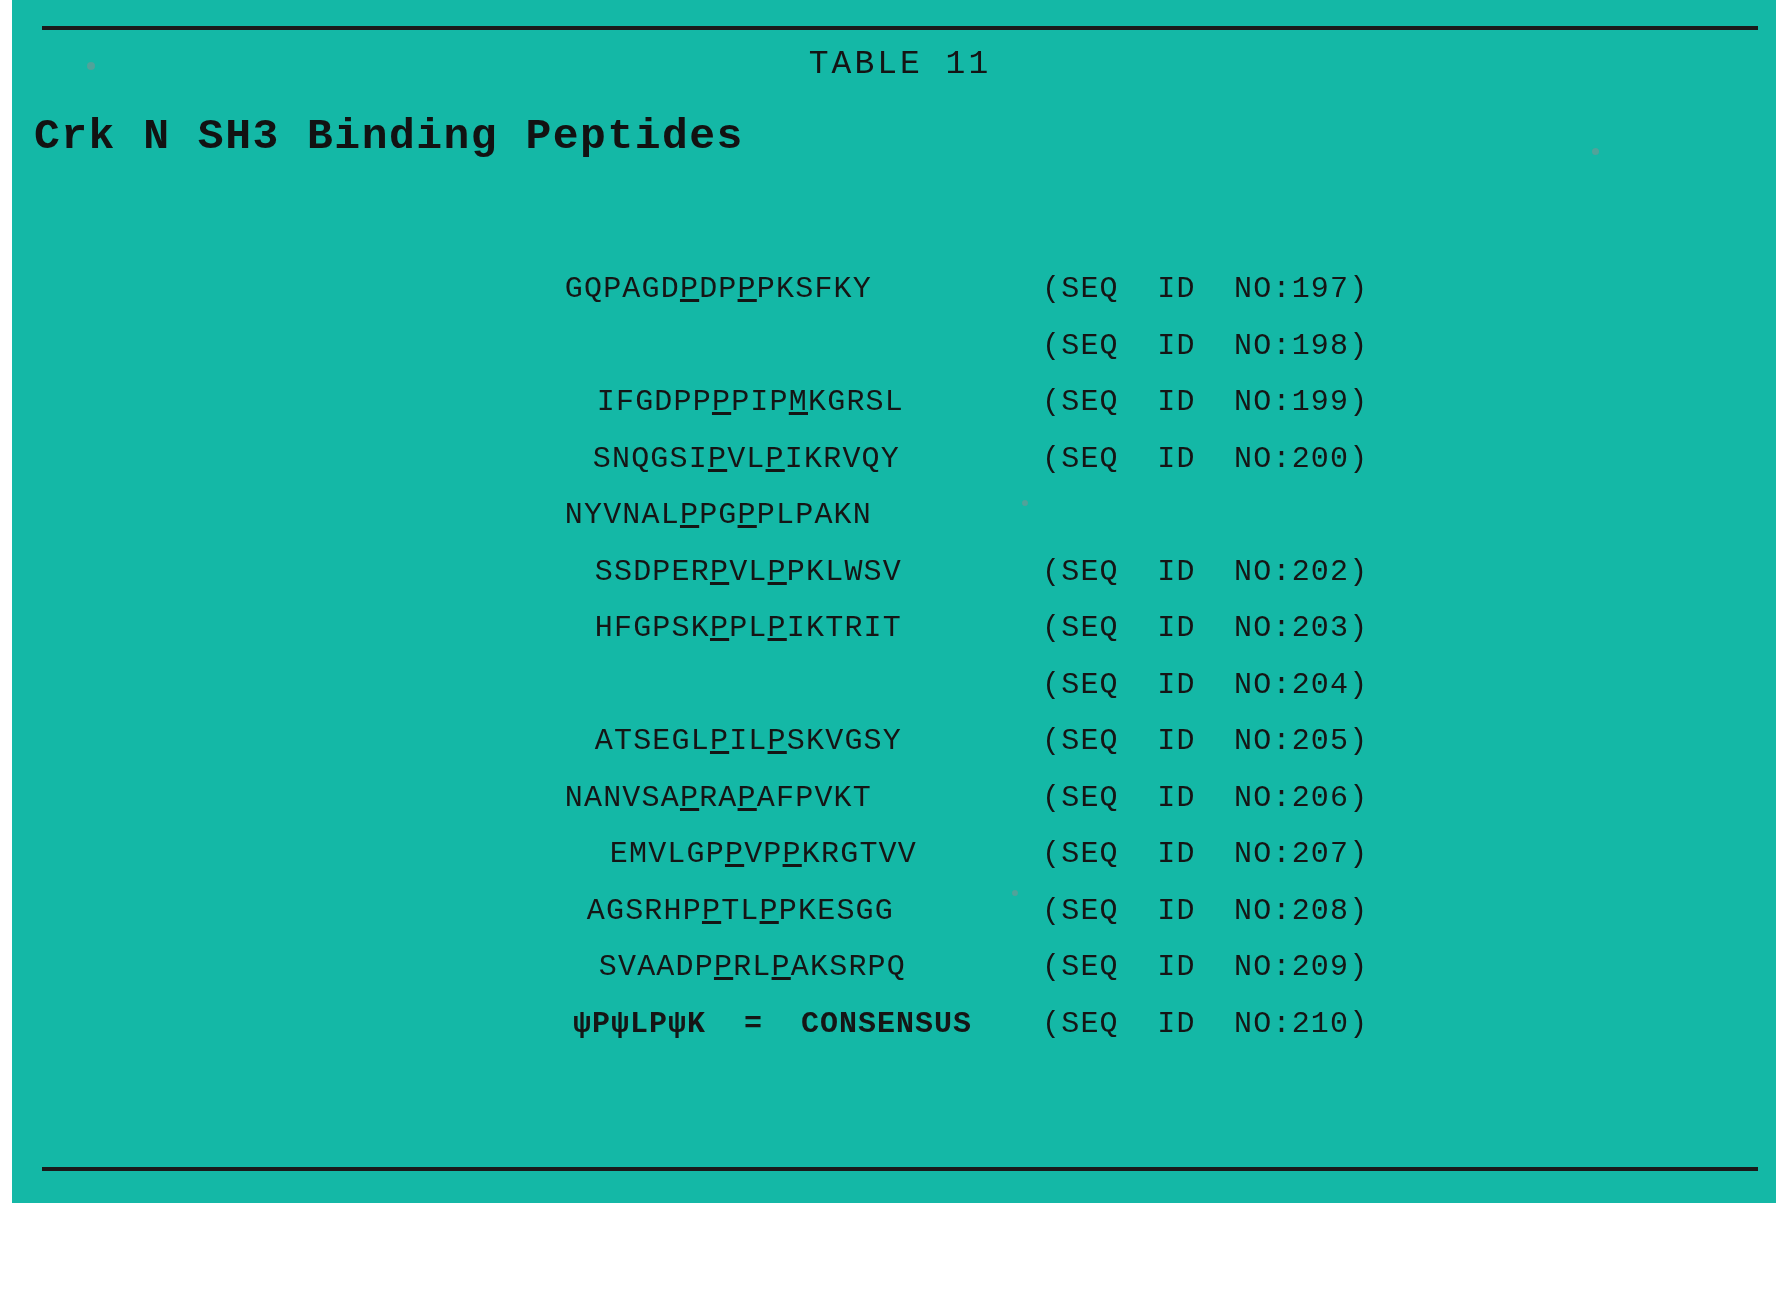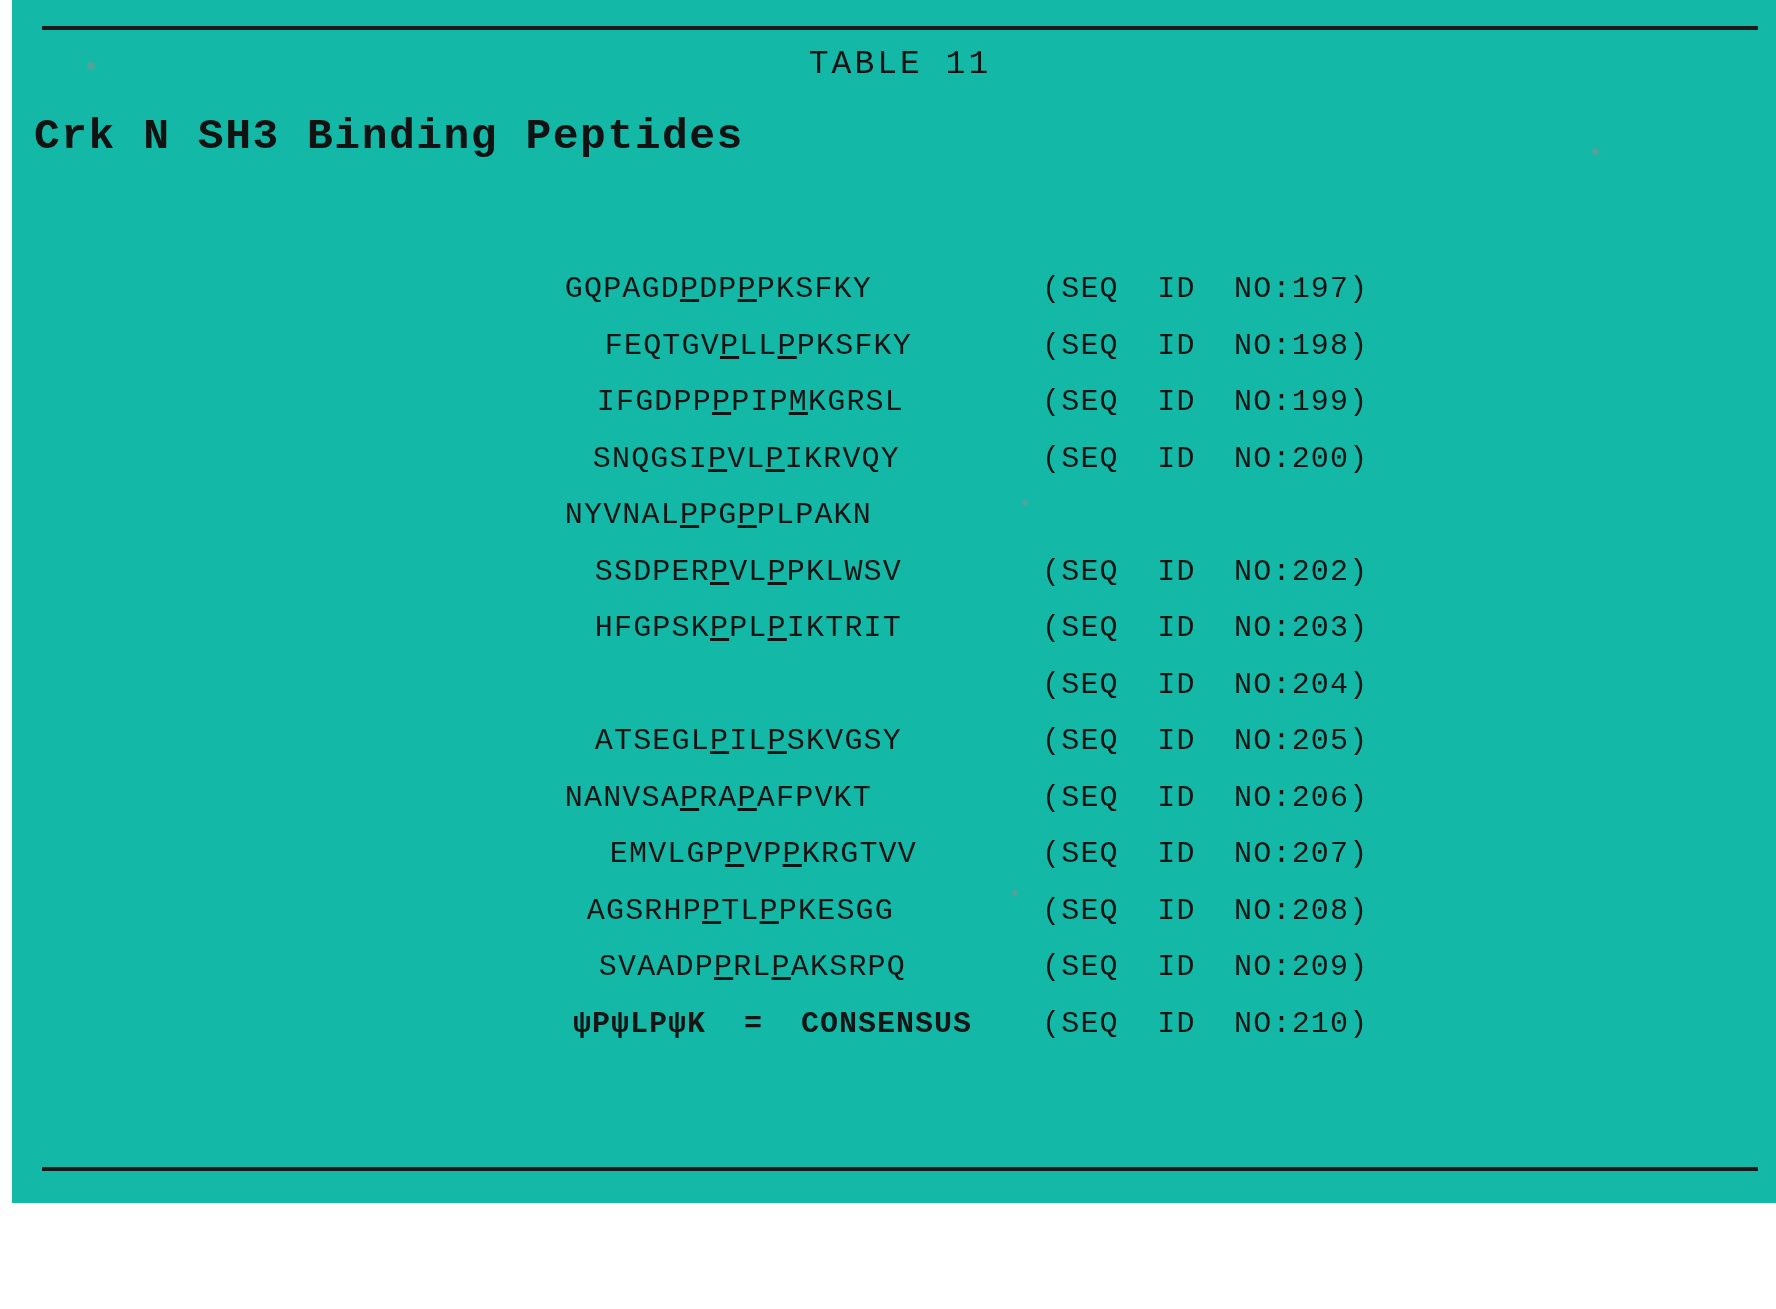--- a/index.html
+++ b/index.html
@@ -104,21 +104,20 @@
   <div class="table-subtitle">Crk N SH3 Binding Peptides</div>
 
   <div class="rows">
 
     <div class="row">
       <span class="seqcol"><span>GQPAGD</span><span class="u">P</span><span>DP</span><span class="u">P</span><span>PKSFKY</span></span>
       <span class="idcol">(SEQ  ID  NO:197)</span>
     </div>
 
     <div class="row">
-      <span class="seqcol" style="left:340px"><span>FEQTGV</span><span class="u">P</span><span>LL</span><span class="u">P</span><span>PKSFKY</span></span>
       <span class="idcol">(SEQ  ID  NO:198)</span>
     </div>
 
     <div class="row">
       <span class="seqcol" style="left:332px"><span>IFGDPP</span><span class="u">P</span><span>PIP</span><span class="u">M</span><span>KGRSL</span></span>
       <span class="idcol">(SEQ  ID  NO:199)</span>
     </div>
 
     <div class="row">
       <span class="seqcol" style="left:328px"><span>SNQGSI</span><span class="u">P</span><span>VL</span><span class="u">P</span><span>IKRVQY</span></span>

